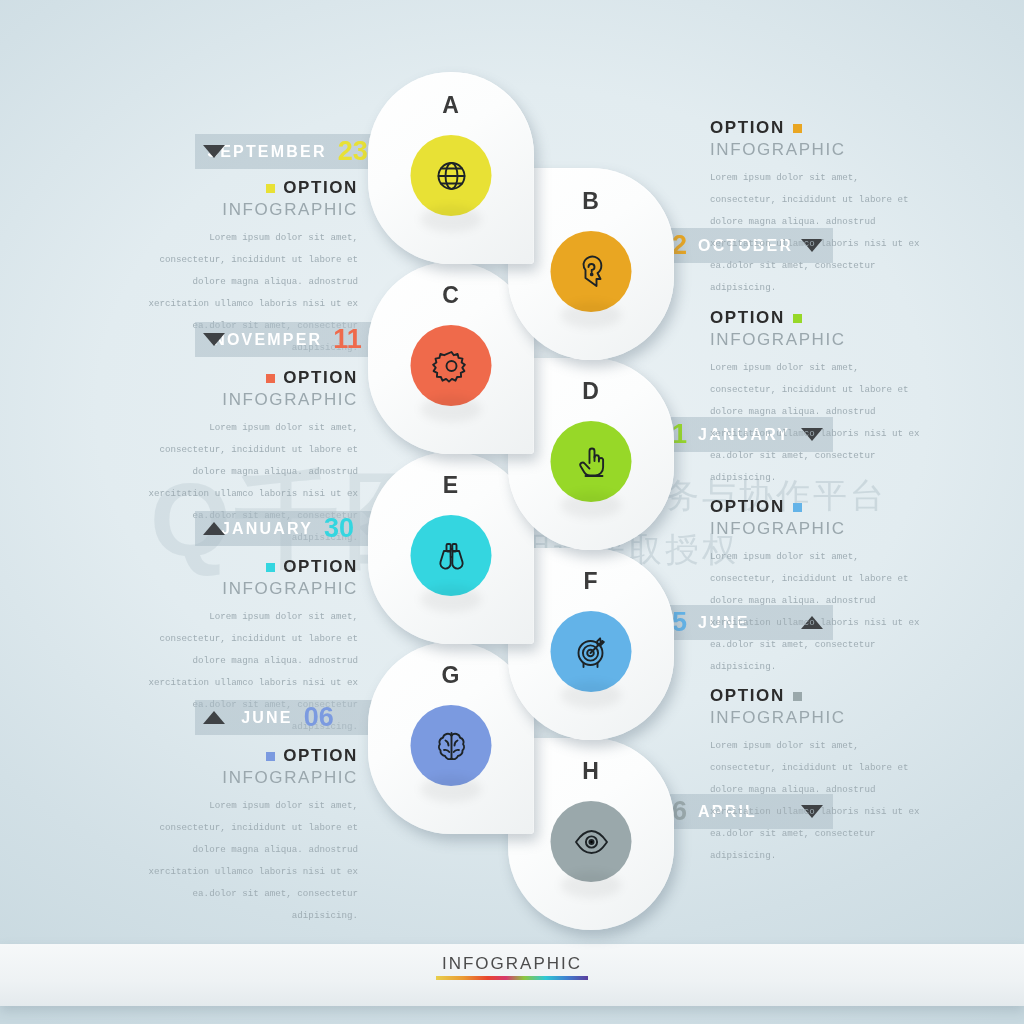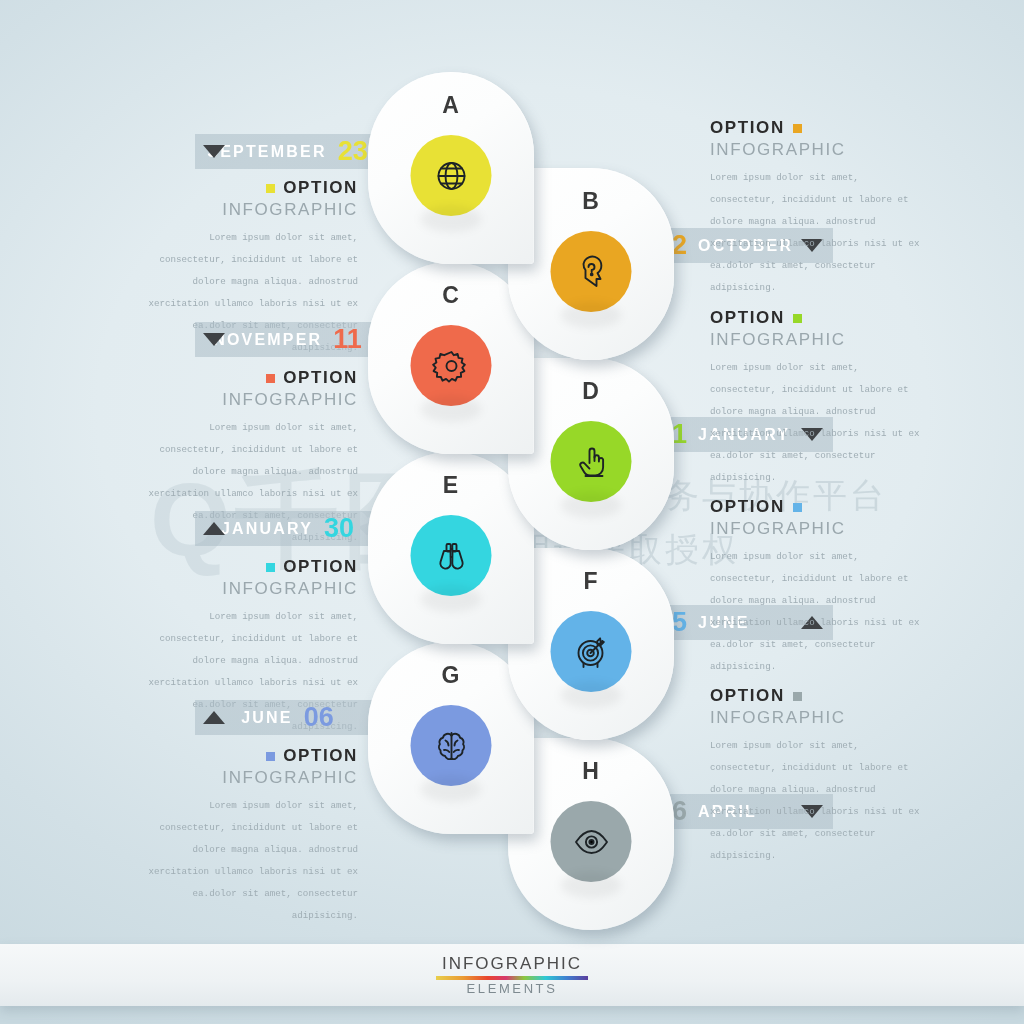--- a/index.html
+++ b/index.html
@@ -302,15 +302,14 @@
       </div>
       <div class="sub">INFOGRAPHIC</div>
       <div class="body">Lorem ipsum dolor sit amet, consectetur, incididunt ut labore et dolore magna aliqua. adnostrud xercitation ullamco laboris nisi ut ex ea.dolor sit amet, consectetur adipisicing.</div>
     </div>
   </div>
 
 <div class="footer">
   <div class="inner">
     <div class="fi1">INFOGRAPHIC</div>
     <div class="fbar"></div>
-    <div class="fi2">ELEMENTS</div>
   </div>
 </div>
 
 </body></html>

